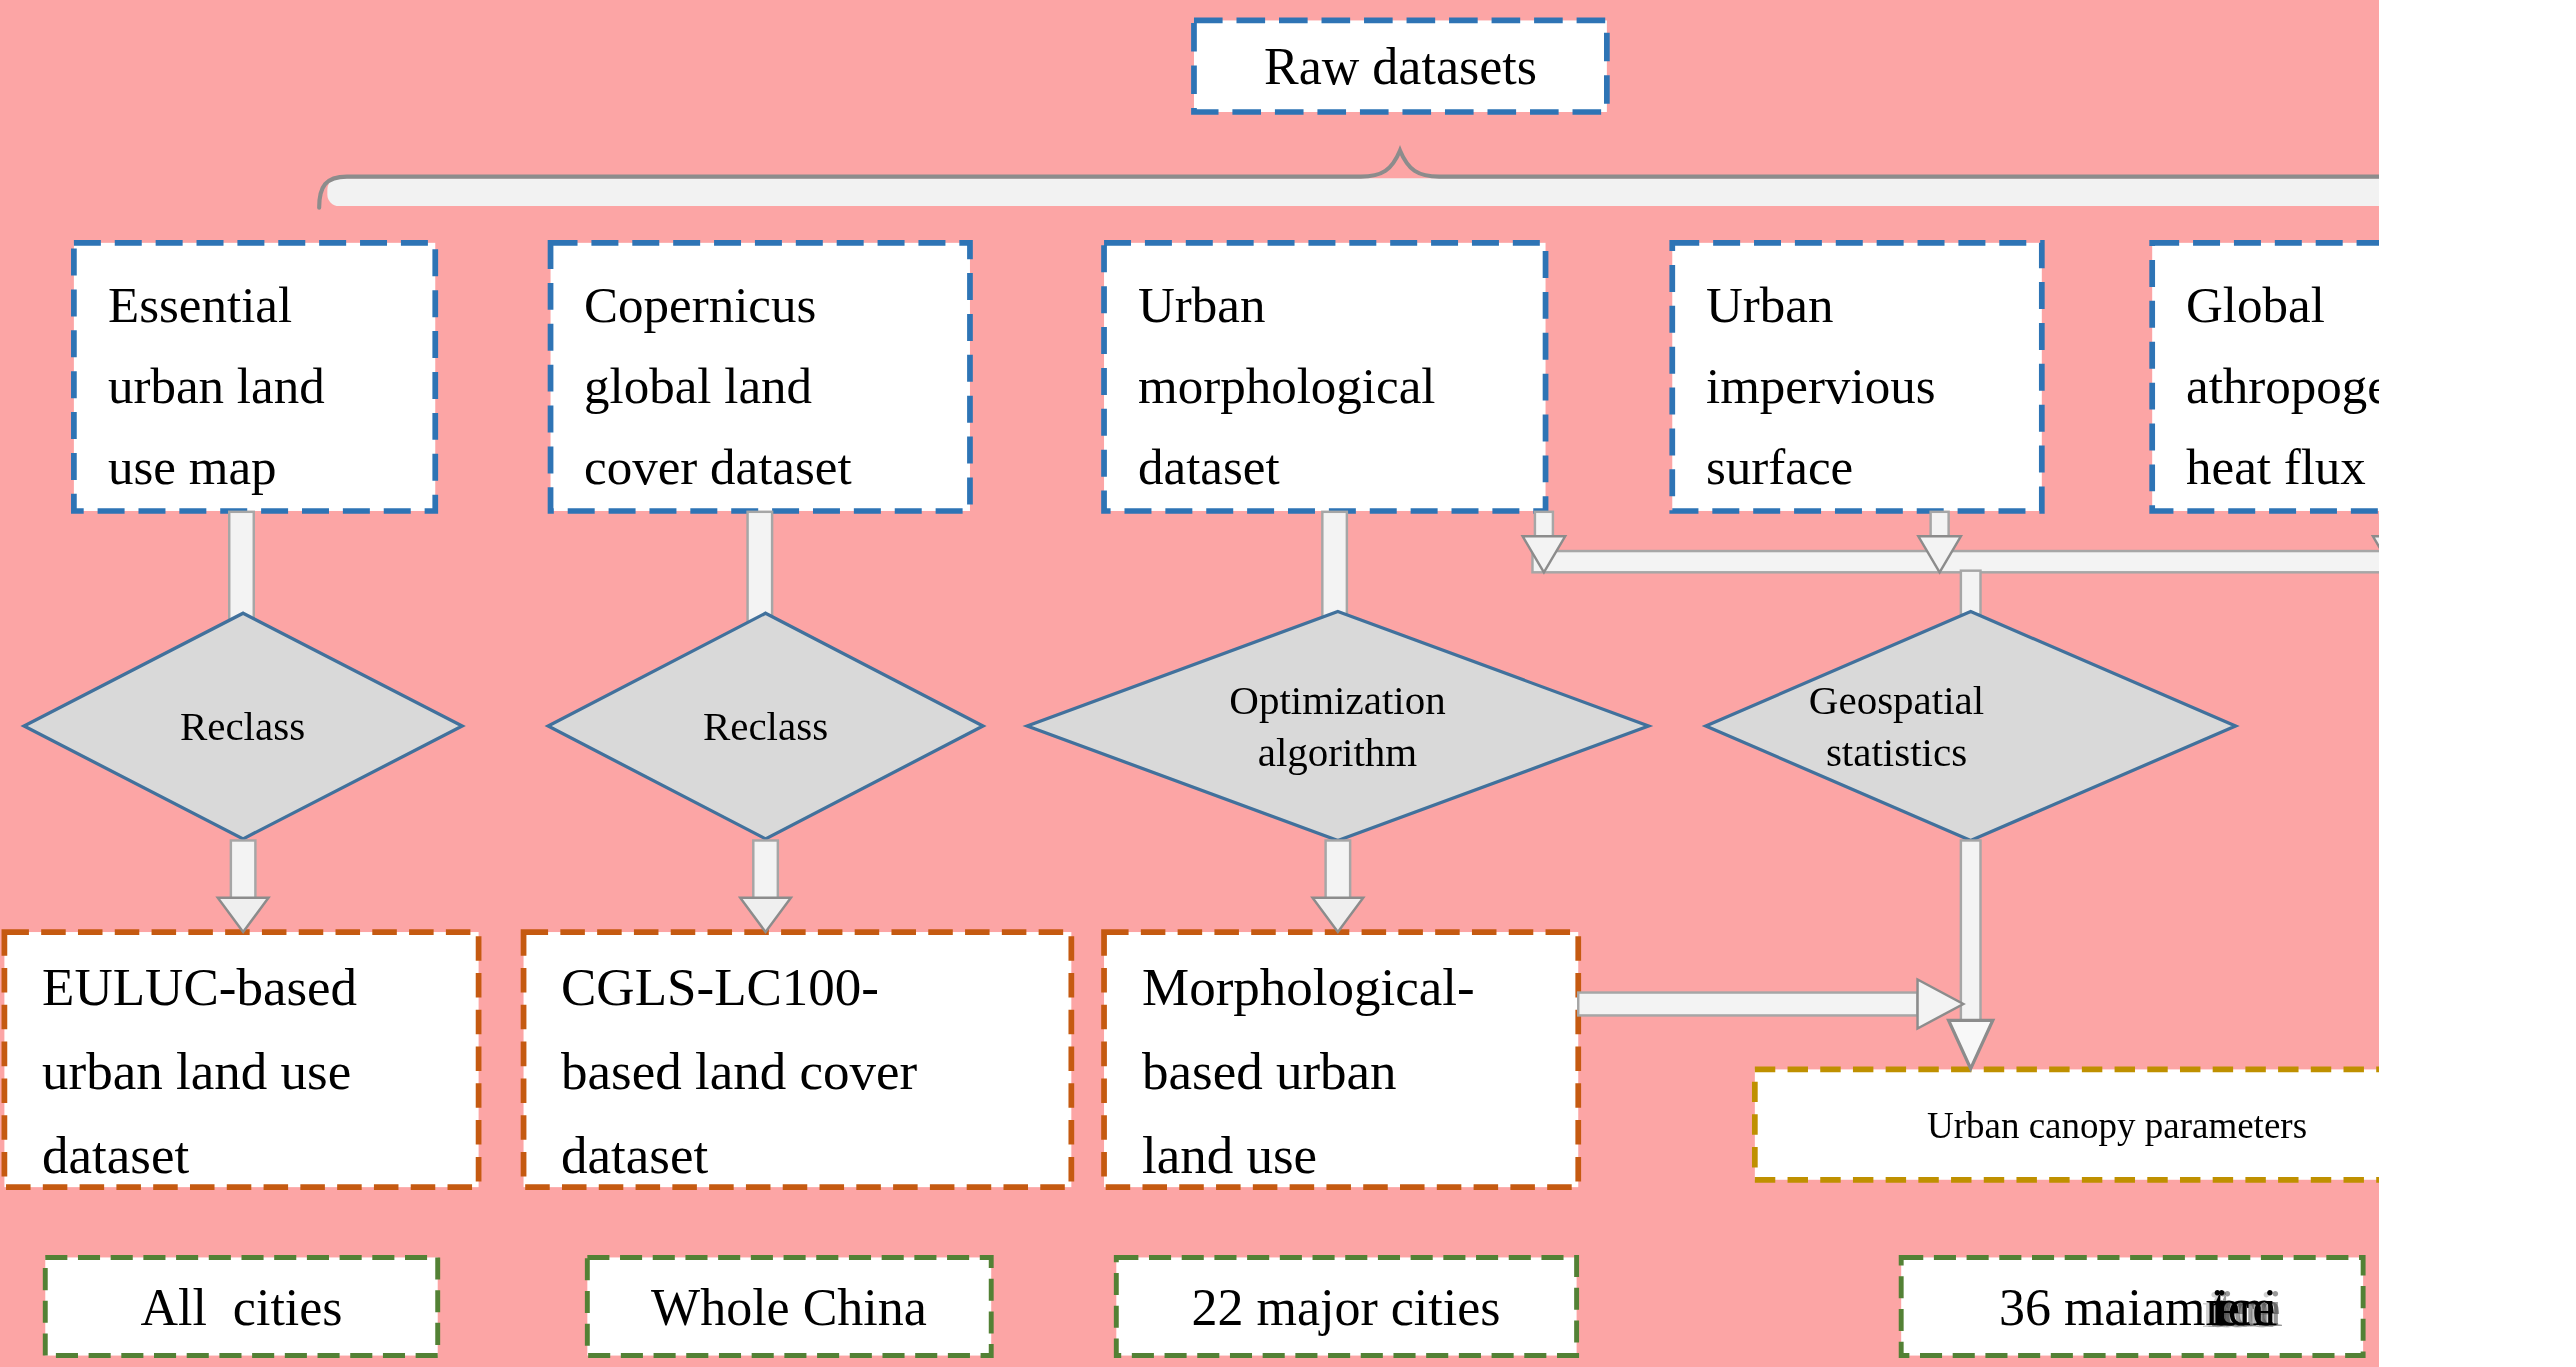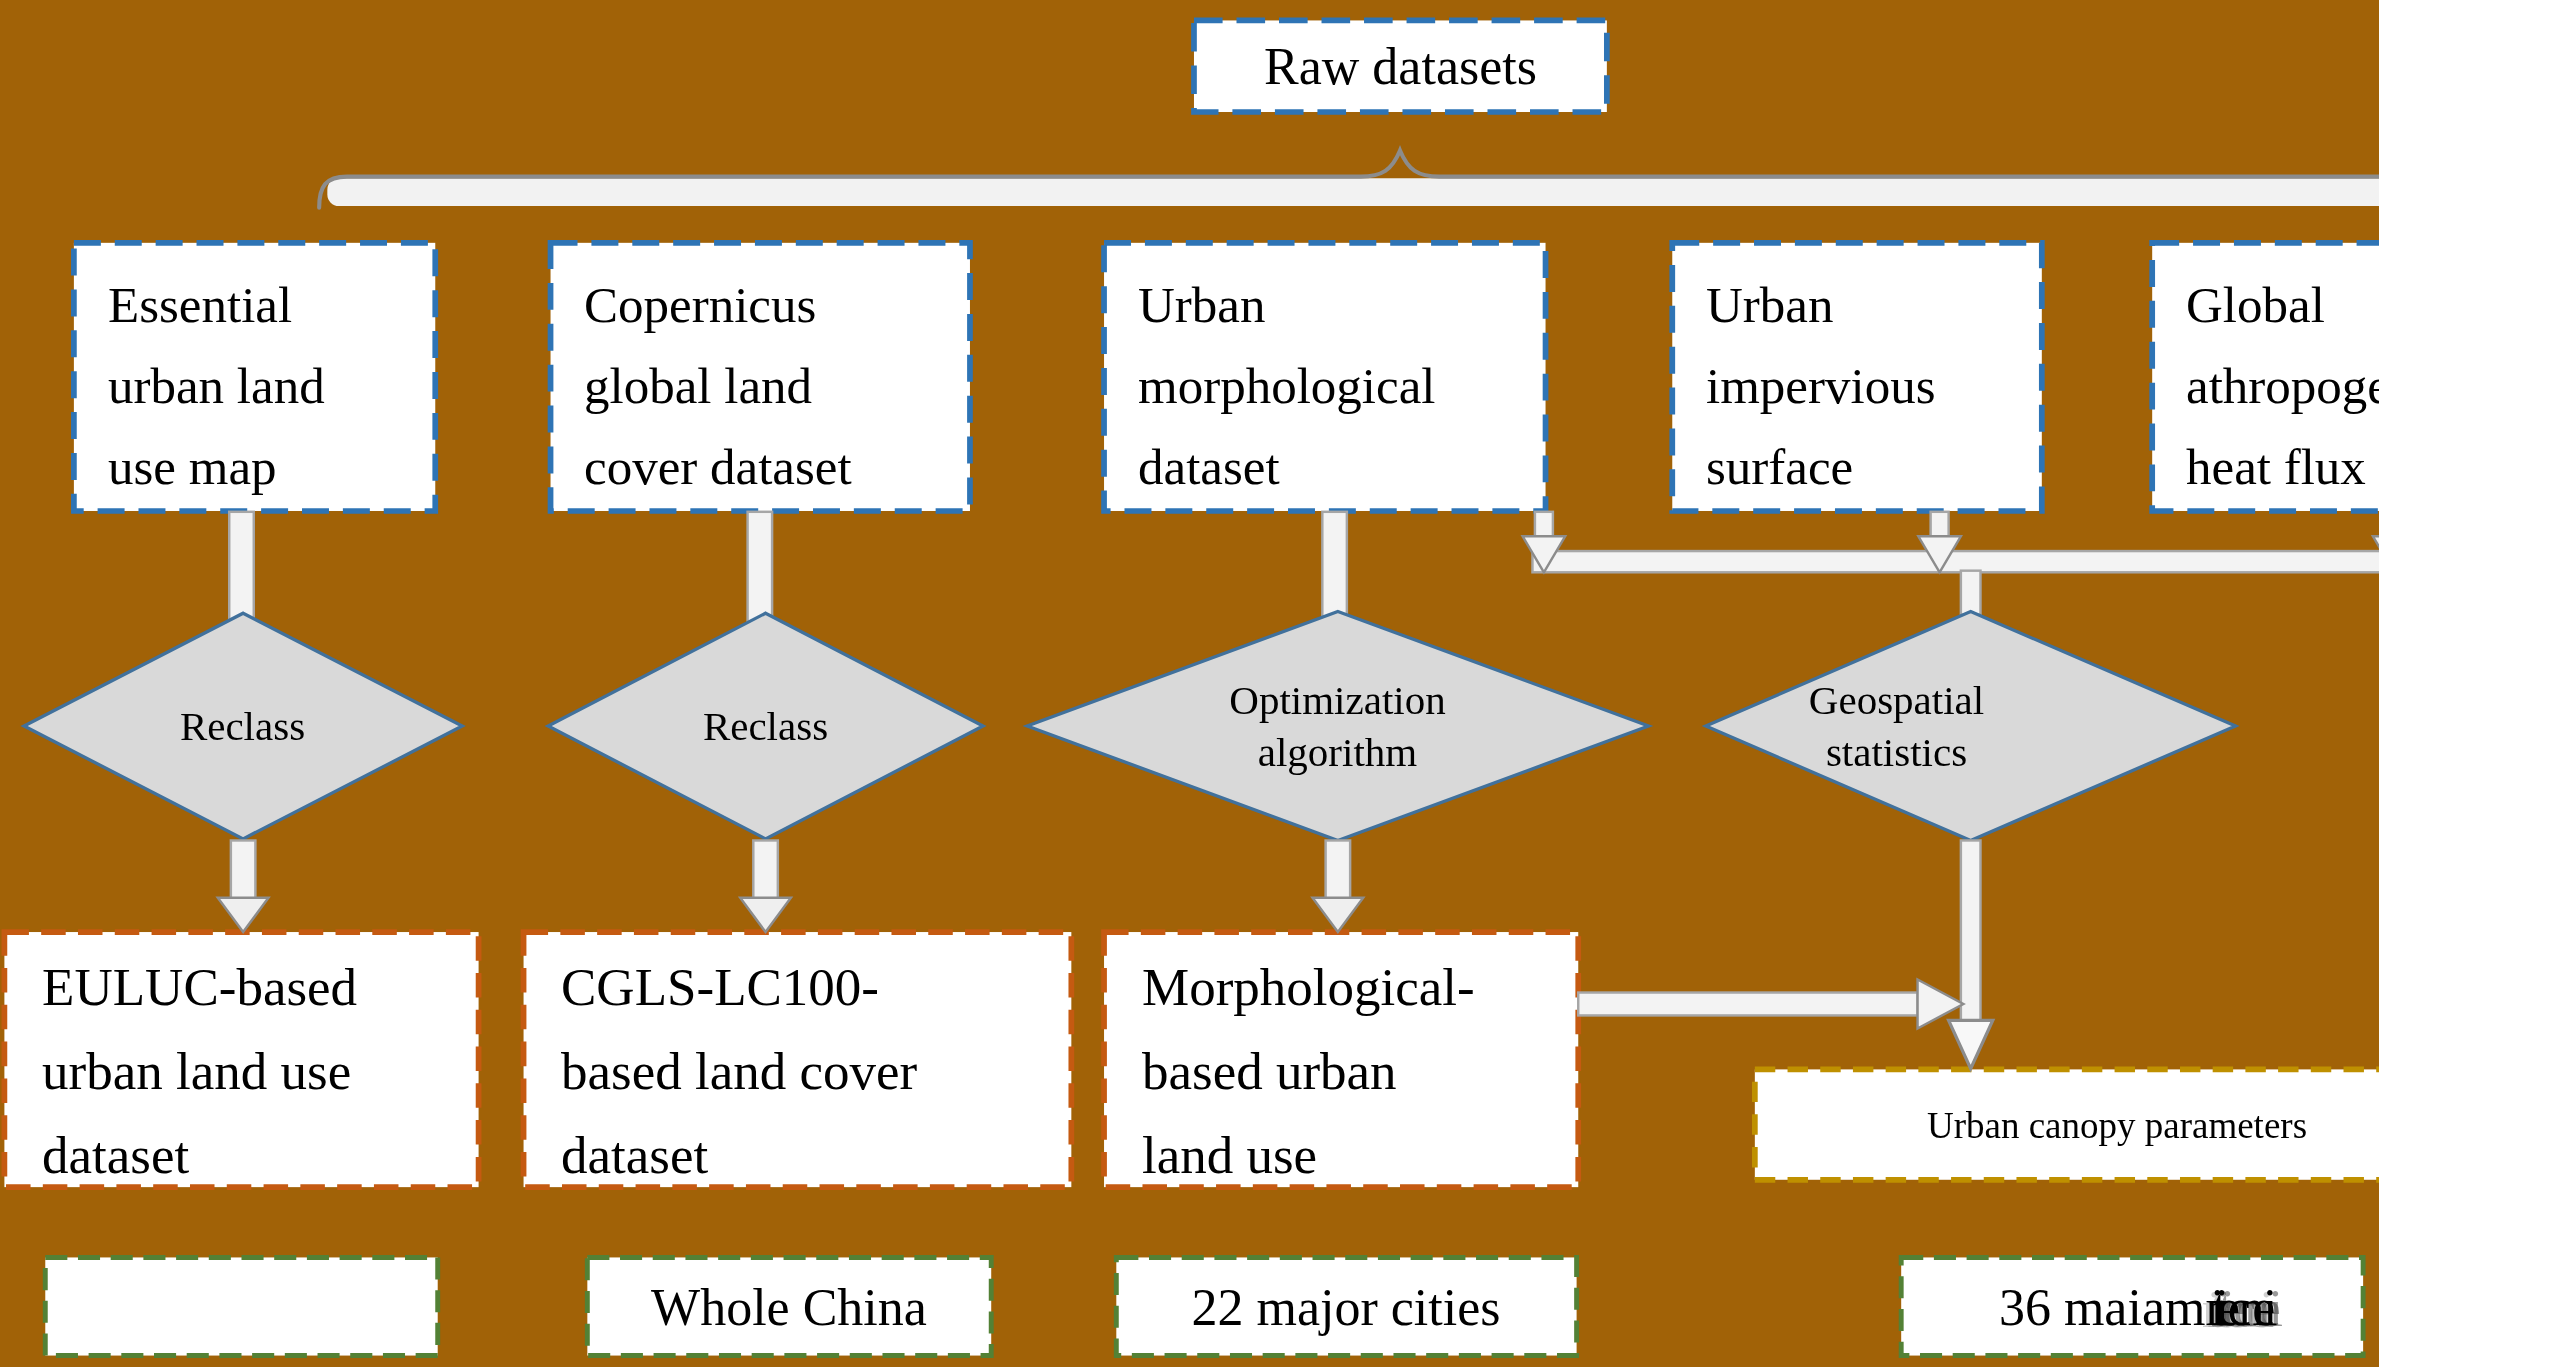--- a/index.html
+++ b/index.html
@@ -1,17 +1,17 @@
 <!DOCTYPE html>
 <html style="font-size:13px"><head>
 <meta charset="utf-8">
 <style>
   html,body{margin:0;padding:0;background:#ffffff;}
   .canvas{
-    position:relative;width:2379px;height:1367px;background:#a16207;
+    position:relative;width:2379px;height:1367px;background:#fca5a5;
     font-family:"Liberation Serif","DejaVu Serif",serif;color:#000;
     overflow:hidden;
   }
   .gfx{position:absolute;left:0;top:0;}
   .lbl{
     position:absolute;white-space:pre-line;
     font-family:"Liberation Serif","DejaVu Serif",serif;color:#000;
   }
   .src-lbl{font-size:51px;line-height:81px;padding:11.4px 8.2px 0 34px;}
   .out-lbl{font-size:53px;line-height:84px;padding:4.9px 8.2px 0 38px;}
@@ -116,18 +116,19 @@
 urban land use
 dataset</div>
   <div class="lbl out-lbl" style="left:523px;top:940px;width:548px;height:247px;">CGLS-LC100-
 based land cover
 dataset</div>
   <div class="lbl out-lbl" style="left:1104px;top:940px;width:474px;height:247px;">Morphological-
 based urban
 land use</div>
   <div class="lbl center-lbl ucp-lbl" style="left:1755px;top:1070px;width:724px;height:110px;">Urban canopy parameters</div>
 
+  <div class="lbl center-lbl scope-lbl" style="left:45px;top:1258px;width:393px;height:98px;">All  cities</div>
   <div class="lbl center-lbl scope-lbl" style="left:587px;top:1258px;width:404px;height:98px;">Whole China</div>
   <div class="lbl center-lbl scope-lbl" style="left:1116px;top:1258px;width:460px;height:98px;">22 major cities</div>
   <div class="lbl center-lbl scope-lbl" style="left:1901px;top:1258px;width:462px;height:98px;"><span>36 maiam</span><span class="garble">ritiecnei</span></div>
 
 </div>
 
 
 </body></html>

